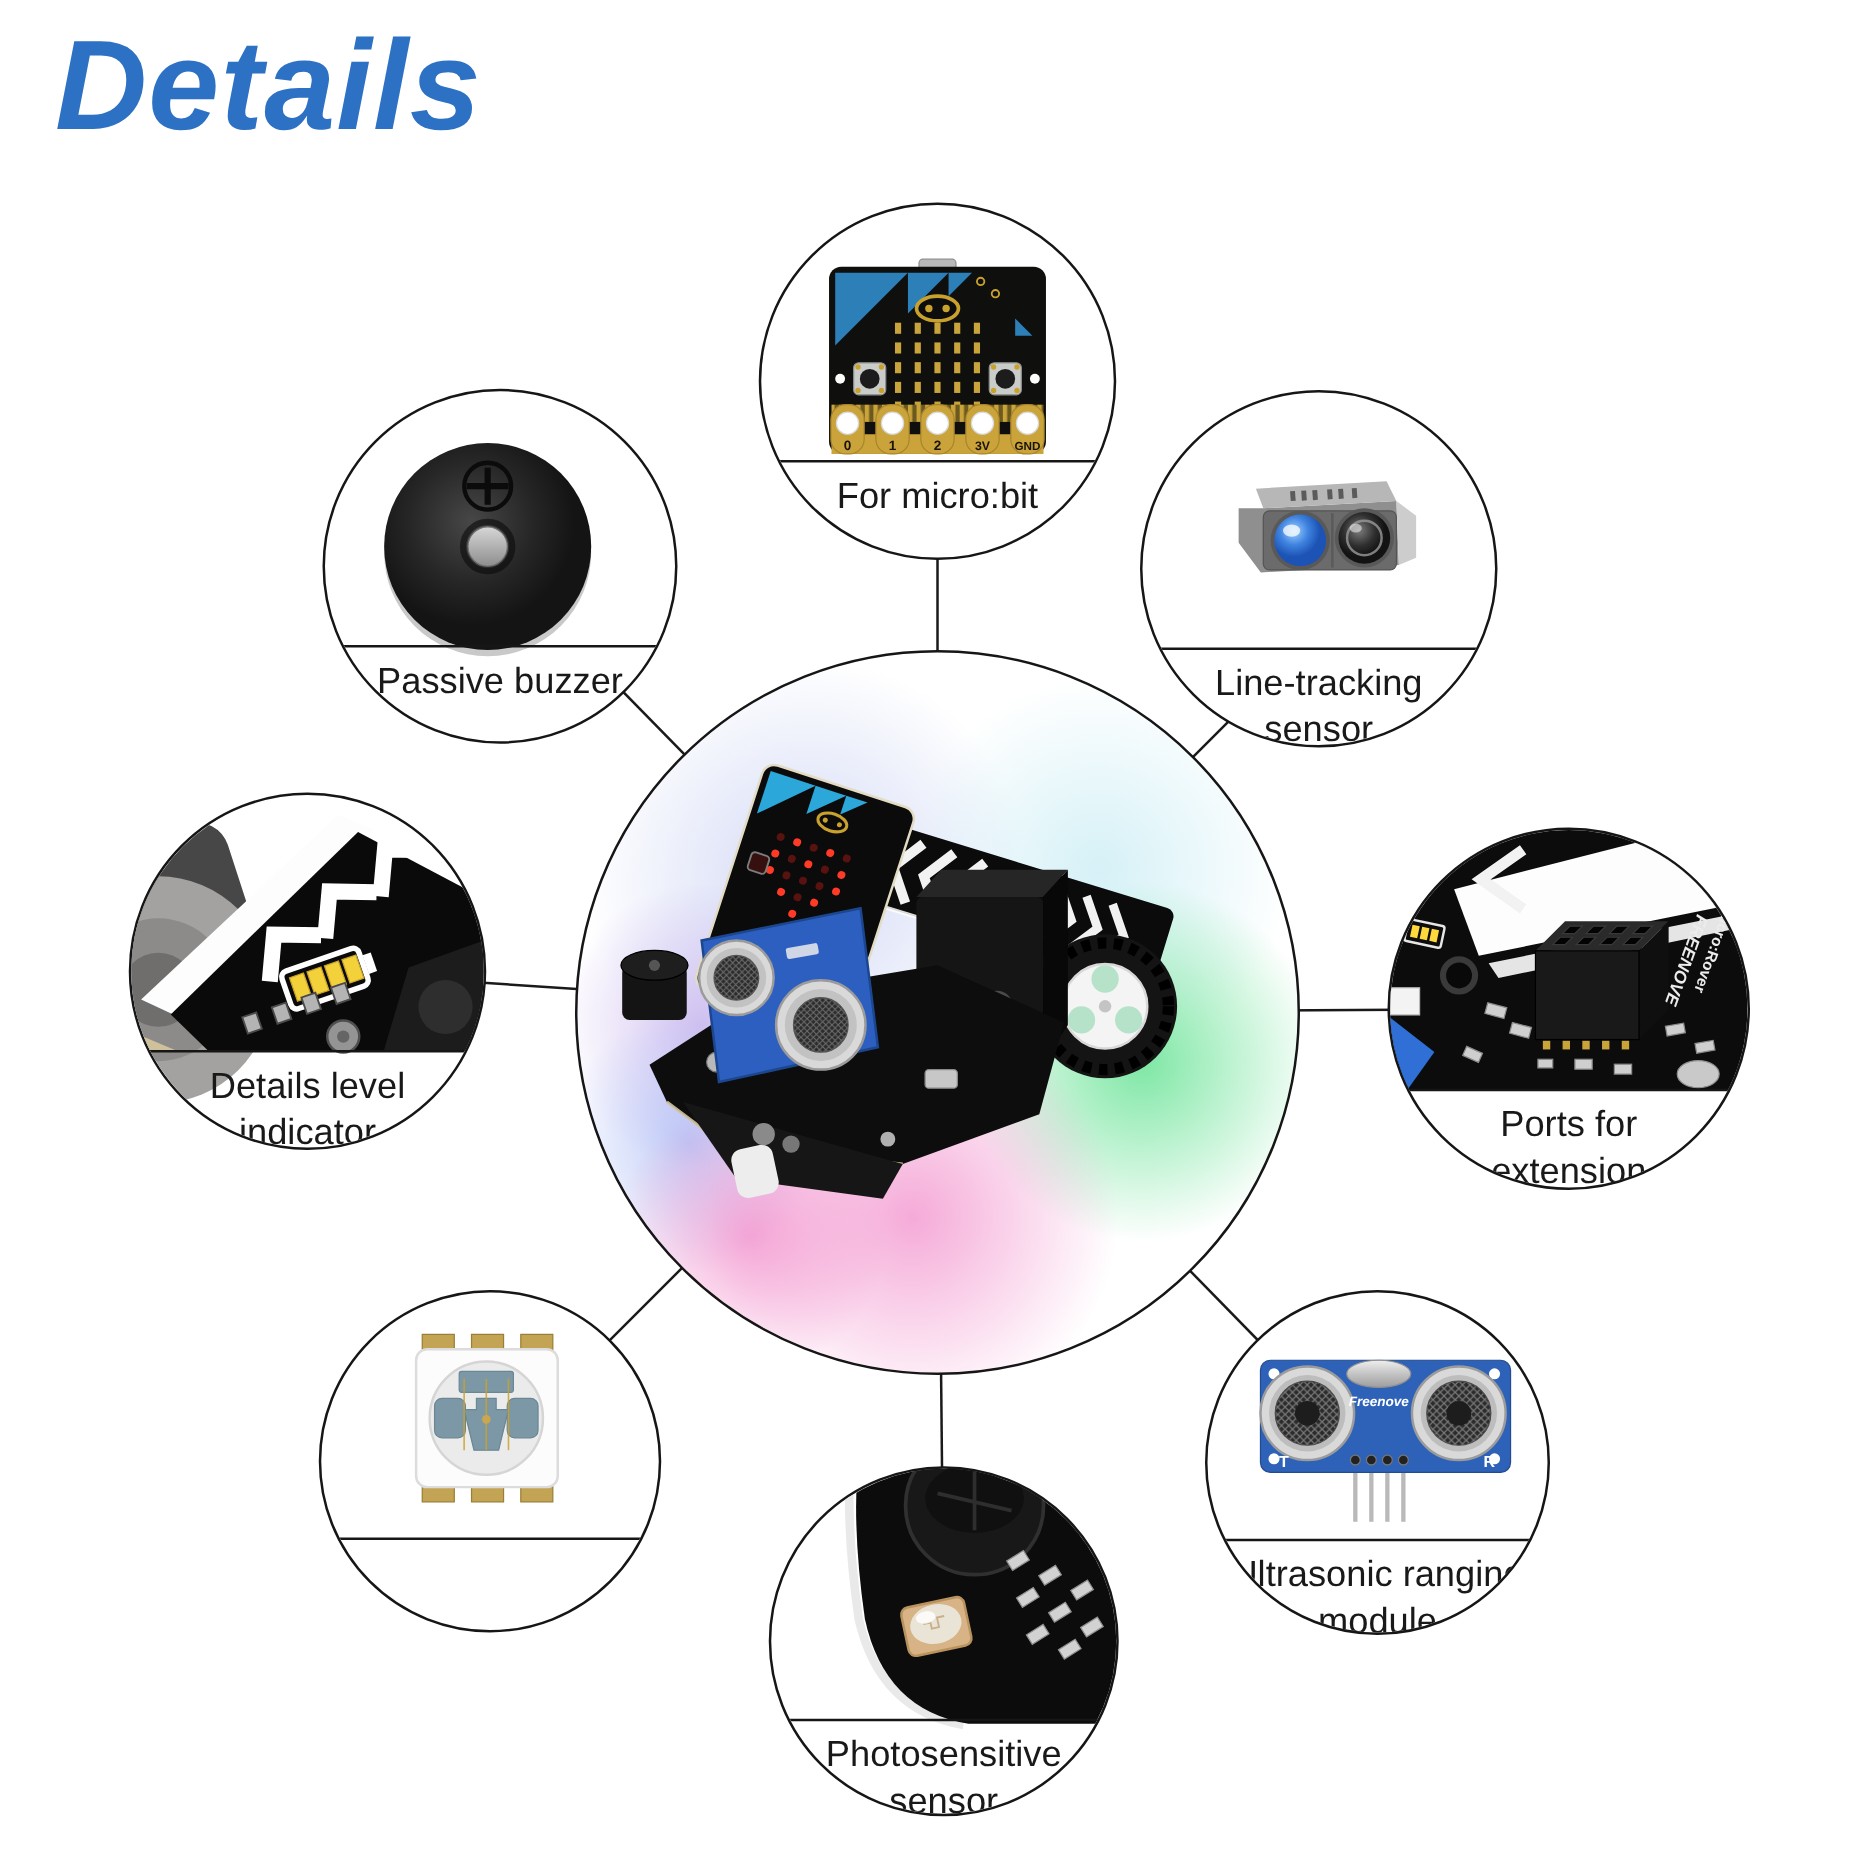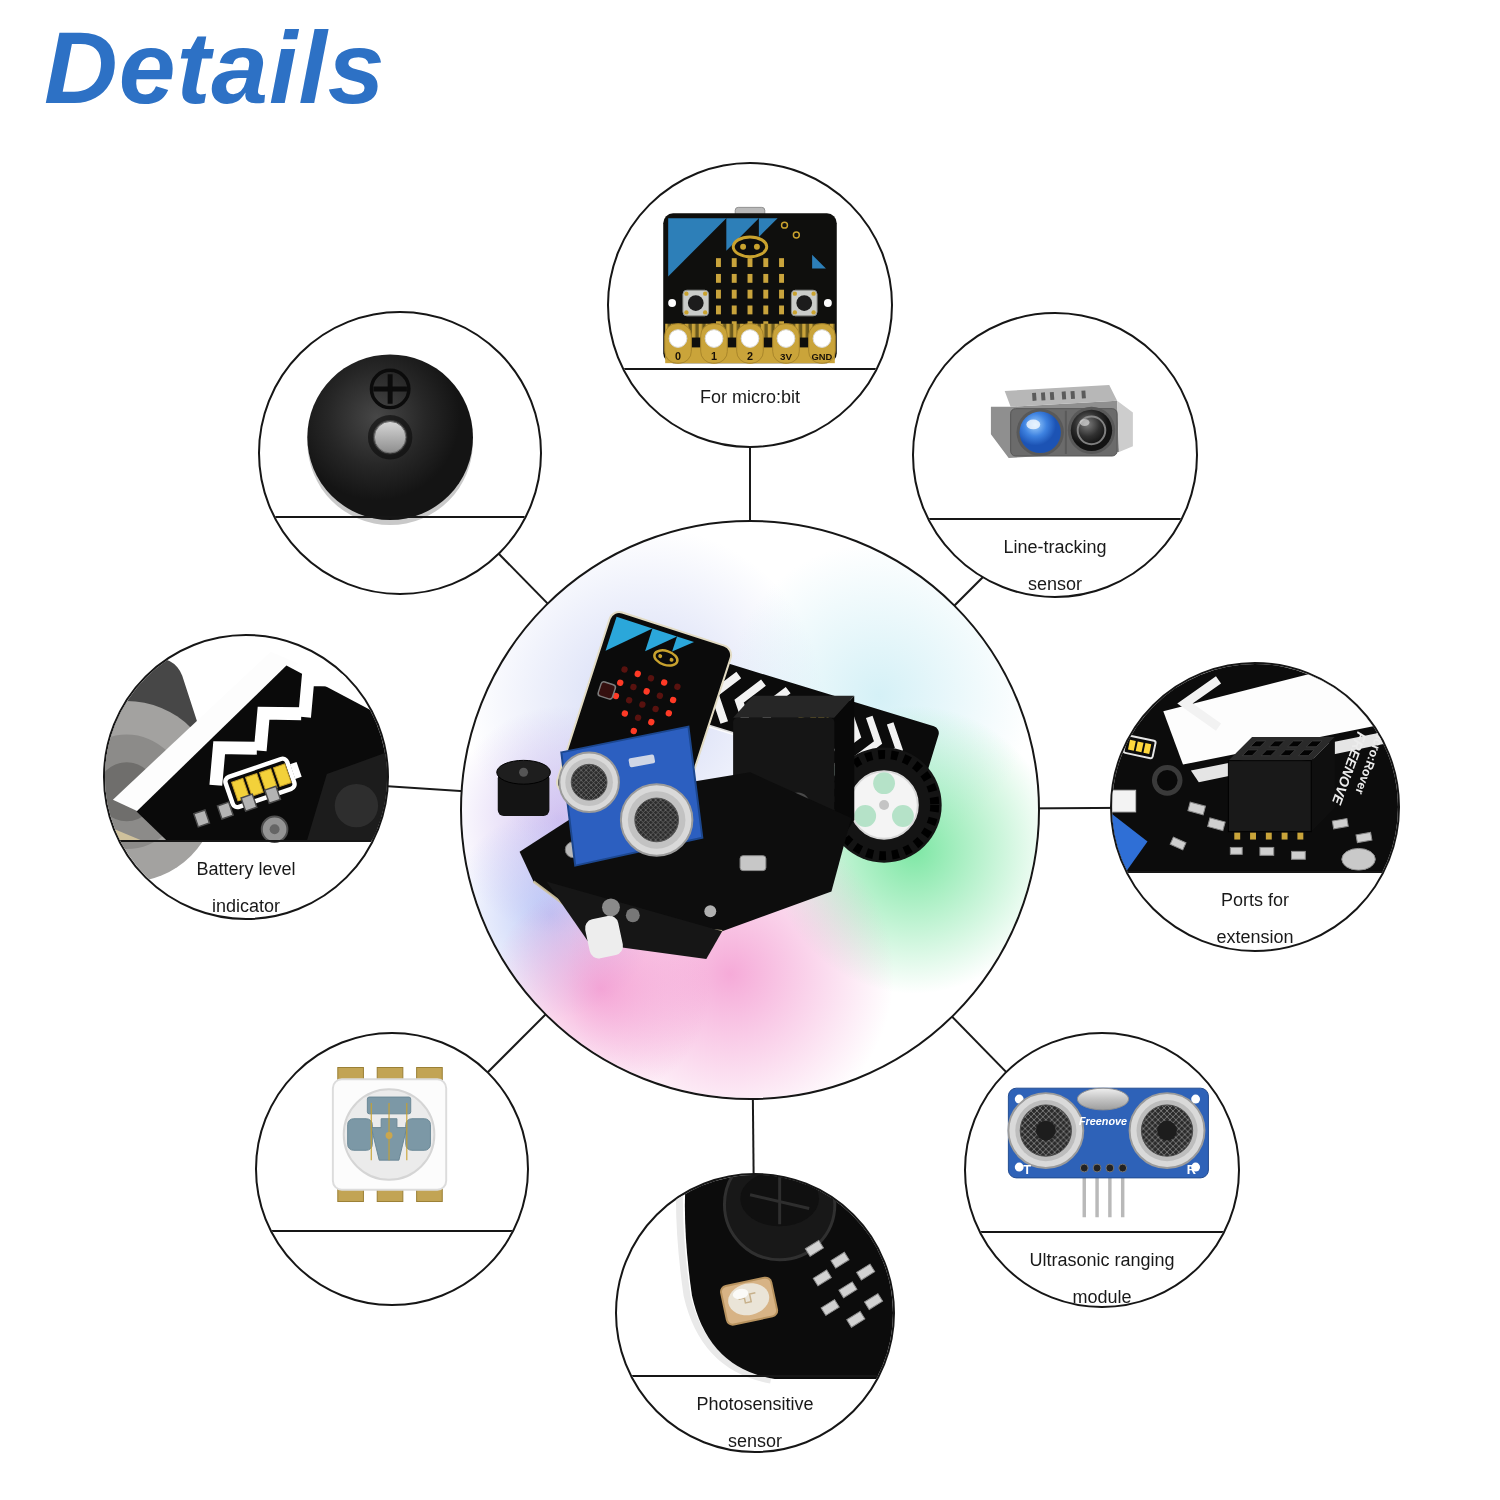--- a/index.html
+++ b/index.html
@@ -6,21 +6,21 @@
   .canvas{position:relative;width:1500px;height:1500px;background:#ffffff;overflow:hidden;
           font-family:"Liberation Sans",sans-serif;}
   .page-title{position:absolute;left:44px;top:10px;margin:0;
           font-size:102px;font-weight:bold;font-style:italic;color:#2d71c5;letter-spacing:1px;}
   svg.connectors{position:absolute;left:0;top:0;width:1500px;height:1500px;}
   .circle{position:absolute;border-radius:50%;background:#ffffff;border:2px solid #161616;
           overflow:hidden;box-sizing:border-box;}
   .circle svg.art{position:absolute;left:0;top:0;width:100%;height:100%;}
   .divider{position:absolute;left:-10px;right:-10px;top:72.5%;height:0;border-top:2px solid #161616;}
   .label{position:absolute;top:72.5%;left:0;right:0;bottom:0;display:flex;flex-direction:column;
-         align-items:center;padding-top:11px;font-size:18px;line-height:37px;color:#191919;text-align:center;}
+         align-items:center;padding-top:11px;font-size:29px;line-height:37px;color:#191919;text-align:center;}
   .c-top{left:607px;top:162px;width:286px;height:286px;}
   .c-tr {left:912px;top:312px;width:286px;height:286px;}
   .c-r  {left:1110px;top:662px;width:290px;height:290px;}
   .c-br {left:964px;top:1032px;width:276px;height:276px;}
   .c-b  {left:615px;top:1173px;width:280px;height:280px;}
   .c-bl {left:255px;top:1032px;width:274px;height:274px;}
   .c-l  {left:103px;top:634px;width:286px;height:286px;}
   .c-tl {left:258px;top:311px;width:284px;height:284px;}
   .c-center{left:460px;top:520px;width:580px;height:580px;}
 </style>
@@ -510,21 +510,21 @@
         <rect x="164" y="154" width="12" height="14" transform="rotate(-19 170 161)"></rect>
       </g>
       <polygon points="225,140 286,118 286,207 205,207" fill="#1c1c1c"></polygon>
       <circle cx="255" cy="172" r="22" fill="#2e2e2e"></circle>
       <circle cx="172" cy="196" r="13" fill="#949494" stroke="#4f4f4f" stroke-width="2"></circle>
       <circle cx="172" cy="196" r="5" fill="#656565"></circle>
       <polygon points="0,192 36,207 0,207" fill="#cfc19c"></polygon>
     </svg>
     <div class="divider"></div>
     <div class="label">
-      <span>Battery level</span>
+      <span>Details level</span>
       <span>indicator</span>
     </div>
   </div>
 
   <div class="circle c-tl">
     <svg class="art" viewBox="0 0 284 284">
       <defs>
         <radialGradient id="bzDisc" cx=".42" cy=".38">
             <stop offset="0" stop-color="#474747"></stop>
             <stop offset=".6" stop-color="#262626"></stop>
@@ -539,15 +539,18 @@
       <circle cx="132" cy="126" r="84" fill="url(#bzDisc)"></circle>
       <circle cx="132" cy="126" r="20" fill="none" stroke="#0a0a0a" stroke-width="5" opacity=".6"></circle>
       <circle cx="132" cy="126" r="16" fill="url(#bzHole)" stroke="#6e6e6e"></circle>
       <g stroke="#0b0b0b">
         <circle cx="132" cy="77" r="19" fill="none" stroke-width="3.5"></circle>
         <line x1="115" y1="77" x2="149" y2="77" stroke-width="5"></line>
         <line x1="132" y1="62" x2="132" y2="92" stroke-width="5"></line>
       </g>
     </svg>
     <div class="divider"></div>
+    <div class="label">
+      <span>Passive buzzer</span>
+    </div>
   </div>
 
 </div>
 
 </body></html>

